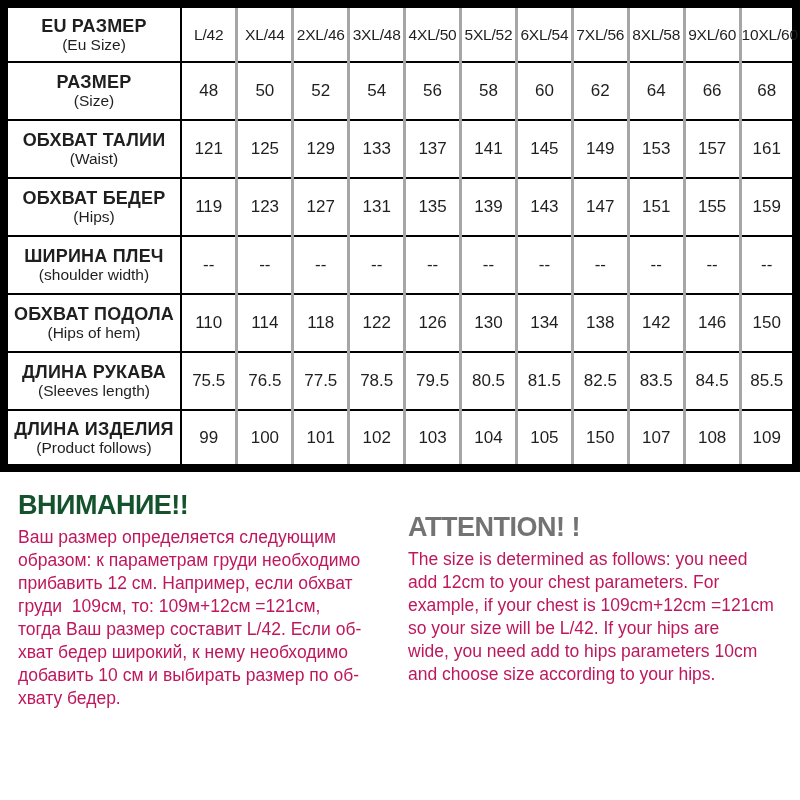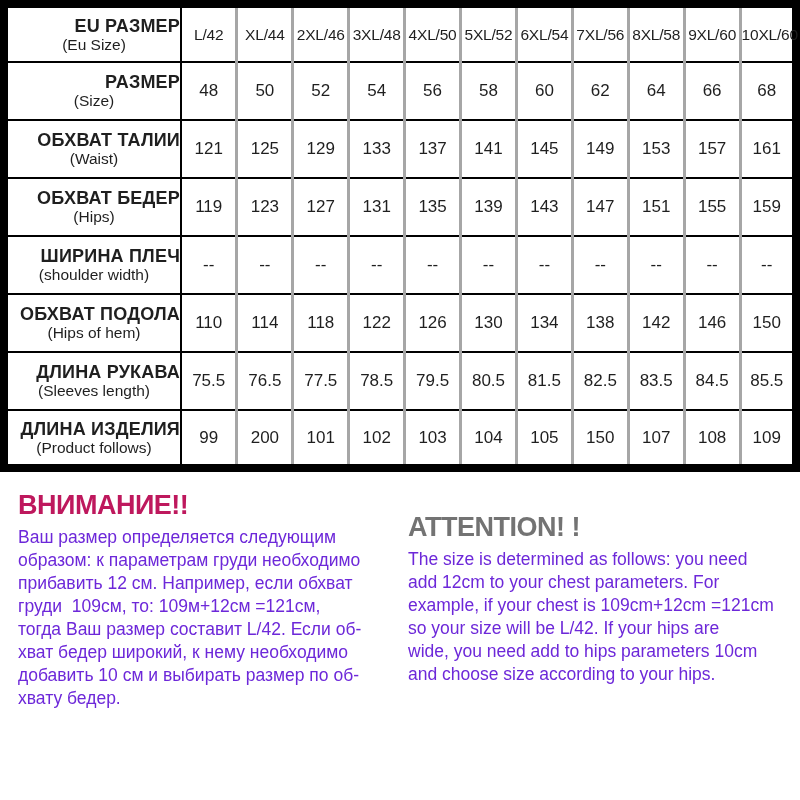--- a/index.html
+++ b/index.html
@@ -33,21 +33,20 @@
     width: 177px;
     border-right: 2px solid #000000;
     line-height: 1.12;
   }
   table.size-table td + td { border-left: 3px solid #a6a6a6; }
   table.size-table th.label .ru {
     font-weight: bold;
     font-size: 18px;
     letter-spacing: 0.2px;
     white-space: nowrap;
-    text-align: right;
   }
   table.size-table th.label .en {
     font-weight: normal;
     font-size: 15.5px;
     white-space: nowrap;
   }
   table.size-table td { font-size: 17px; white-space: nowrap; }
   table.size-table tr:first-child td { font-size: 15.5px; letter-spacing: -0.2px; }
 
   
@@ -63,21 +62,21 @@
     margin: 0 0 7px 0;
     font-size: 27px;
     font-weight: bold;
     letter-spacing: -0.5px;
     line-height: 1.0;
   }
   .note-body {
     margin: 0;
     font-size: 17.5px;
     line-height: 23px;
-    color: #6d28d9;
+    color: #be185d;
     white-space: pre-wrap;
   }
 </style>
 </head>
 <body>
 
 <div class="page">
 
   <table class="size-table">
     <tbody>
@@ -199,37 +198,37 @@
           <td>83.5</td>
           <td>84.5</td>
           <td>85.5</td>
         </tr>
         <tr>
           <th class="label">
             <div class="ru">ДЛИНА ИЗДЕЛИЯ</div>
             <div class="en">(Product follows)</div>
           </th>
           <td>99</td>
-          <td>200</td>
+          <td>100</td>
           <td>101</td>
           <td>102</td>
           <td>103</td>
           <td>104</td>
           <td>105</td>
           <td>150</td>
           <td>107</td>
           <td>108</td>
           <td>109</td>
         </tr>
       </tbody>
   </table>
 
   <div class="notes">
     <div class="note left">
-      <h2 class="note-heading" style="color: #be185d;">ВНИМАНИЕ!!</h2>
+      <h2 class="note-heading" style="color: #14532d;">ВНИМАНИЕ!!</h2>
       <p class="note-body">Ваш размер определяется следующим
 образом: к параметрам груди необходимо
 прибавить 12 см. Например, если обхват
 груди  109см, то: 109м+12см =121см,
 тогда Ваш размер составит L/42. Если об-
 хват бедер широкий, к нему необходимо
 добавить 10 см и выбирать размер по об-
 хвату бедер.</p>
     </div>
     <div class="note right">

